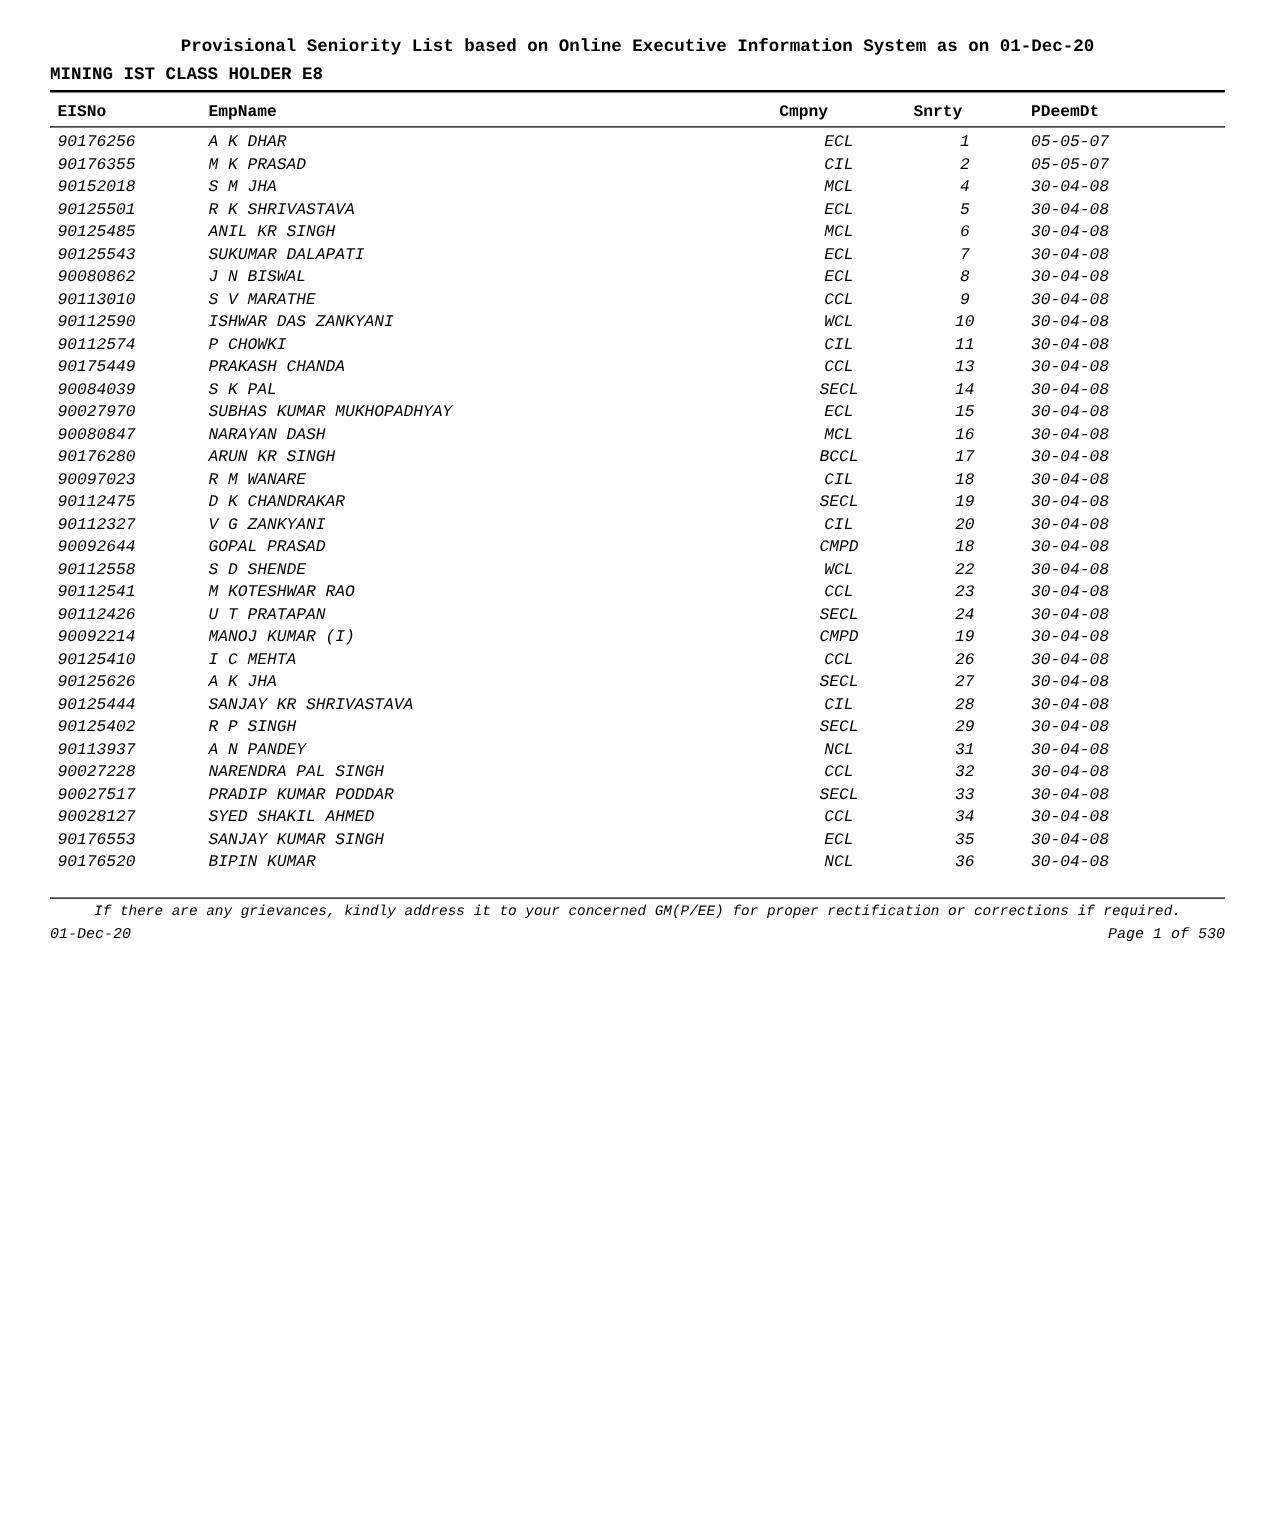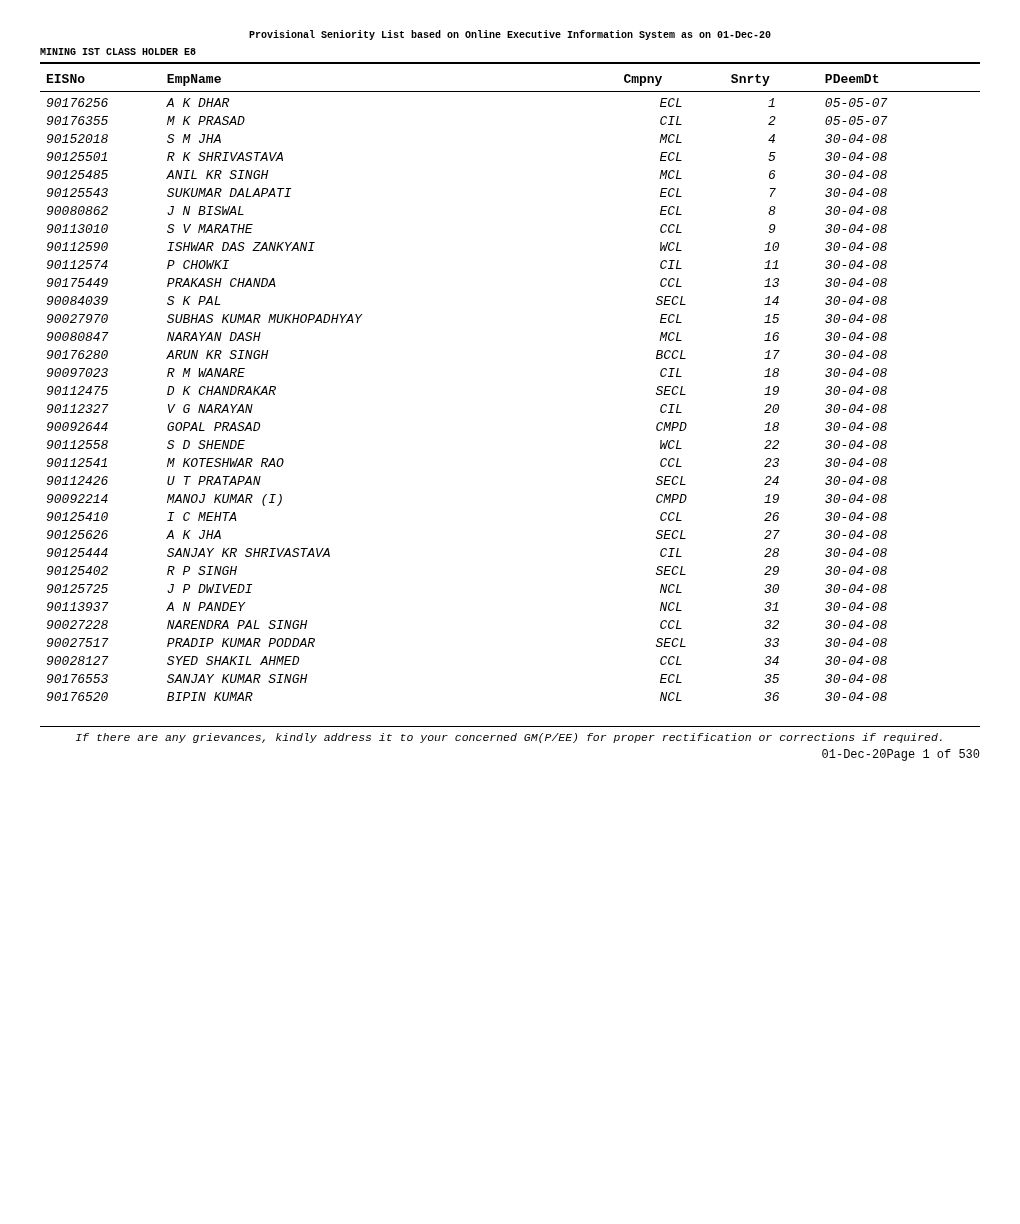--- a/index.html
+++ b/index.html
@@ -12,26 +12,26 @@
       font-family: 'Courier New', Courier, monospace;
       font-size: 13px;
       color: #000;
       width: 1020px;
       min-height: 1224px;
       padding: 30px 40px;
     }
     .page-title {
       text-align: center;
       font-weight: bold;
-      font-size: 10px;
+      font-size: 14px;
       margin-bottom: 6px;
     }
     .subtitle {
       font-weight: bold;
-      font-size: 10px;
+      font-size: 14px;
       margin-bottom: 4px;
     }
     .divider {
       border: none;
       border-top: 2px solid #000;
       margin: 4px 0;
     }
     .divider-thin {
       border: none;
       border-top: 1px solid #000;
@@ -61,23 +61,24 @@
       text-align: center;
     }
     .footer-divider {
       border: none;
       border-top: 1px solid #000;
       margin-top: 20px;
       margin-bottom: 4px;
     }
     .footer {
       display: flex;
-      justify-content: flex-end;
+      justify-content: space-between;
       font-size: 12px;
       margin-top: 2px;
+      font-style: italic;
     }
     .footer-note {
       text-align: center;
       font-size: 11.5px;
       font-style: italic;
       margin-bottom: 4px;
     }
     .col-eisno { width: 90px; }
     .col-empname { width: 340px; }
     .col-cmpny { width: 80px; text-align: center; }
@@ -222,21 +223,21 @@
       </tr>
       <tr>
         <td>90112475</td>
         <td>D K CHANDRAKAR</td>
         <td class="center">SECL</td>
         <td class="center">19</td>
         <td>30-04-08</td>
       </tr>
       <tr>
         <td>90112327</td>
-        <td>V G NARAYAN</td>
+        <td>V G ZANKYANI</td>
         <td class="center">CIL</td>
         <td class="center">20</td>
         <td>30-04-08</td>
       </tr>
       <tr>
         <td>90092644</td>
         <td>GOPAL PRASAD</td>
         <td class="center">CMPD</td>
         <td class="center">18</td>
         <td>30-04-08</td>
@@ -288,27 +289,20 @@
         <td>SANJAY KR SHRIVASTAVA</td>
         <td class="center">CIL</td>
         <td class="center">28</td>
         <td>30-04-08</td>
       </tr>
       <tr>
         <td>90125402</td>
         <td>R P SINGH</td>
         <td class="center">SECL</td>
         <td class="center">29</td>
-        <td>30-04-08</td>
-      </tr>
-      <tr>
-        <td>90125725</td>
-        <td>J P DWIVEDI</td>
-        <td class="center">NCL</td>
-        <td class="center">30</td>
         <td>30-04-08</td>
       </tr>
       <tr>
         <td>90113937</td>
         <td>A N PANDEY</td>
         <td class="center">NCL</td>
         <td class="center">31</td>
         <td>30-04-08</td>
       </tr>
       <tr>

